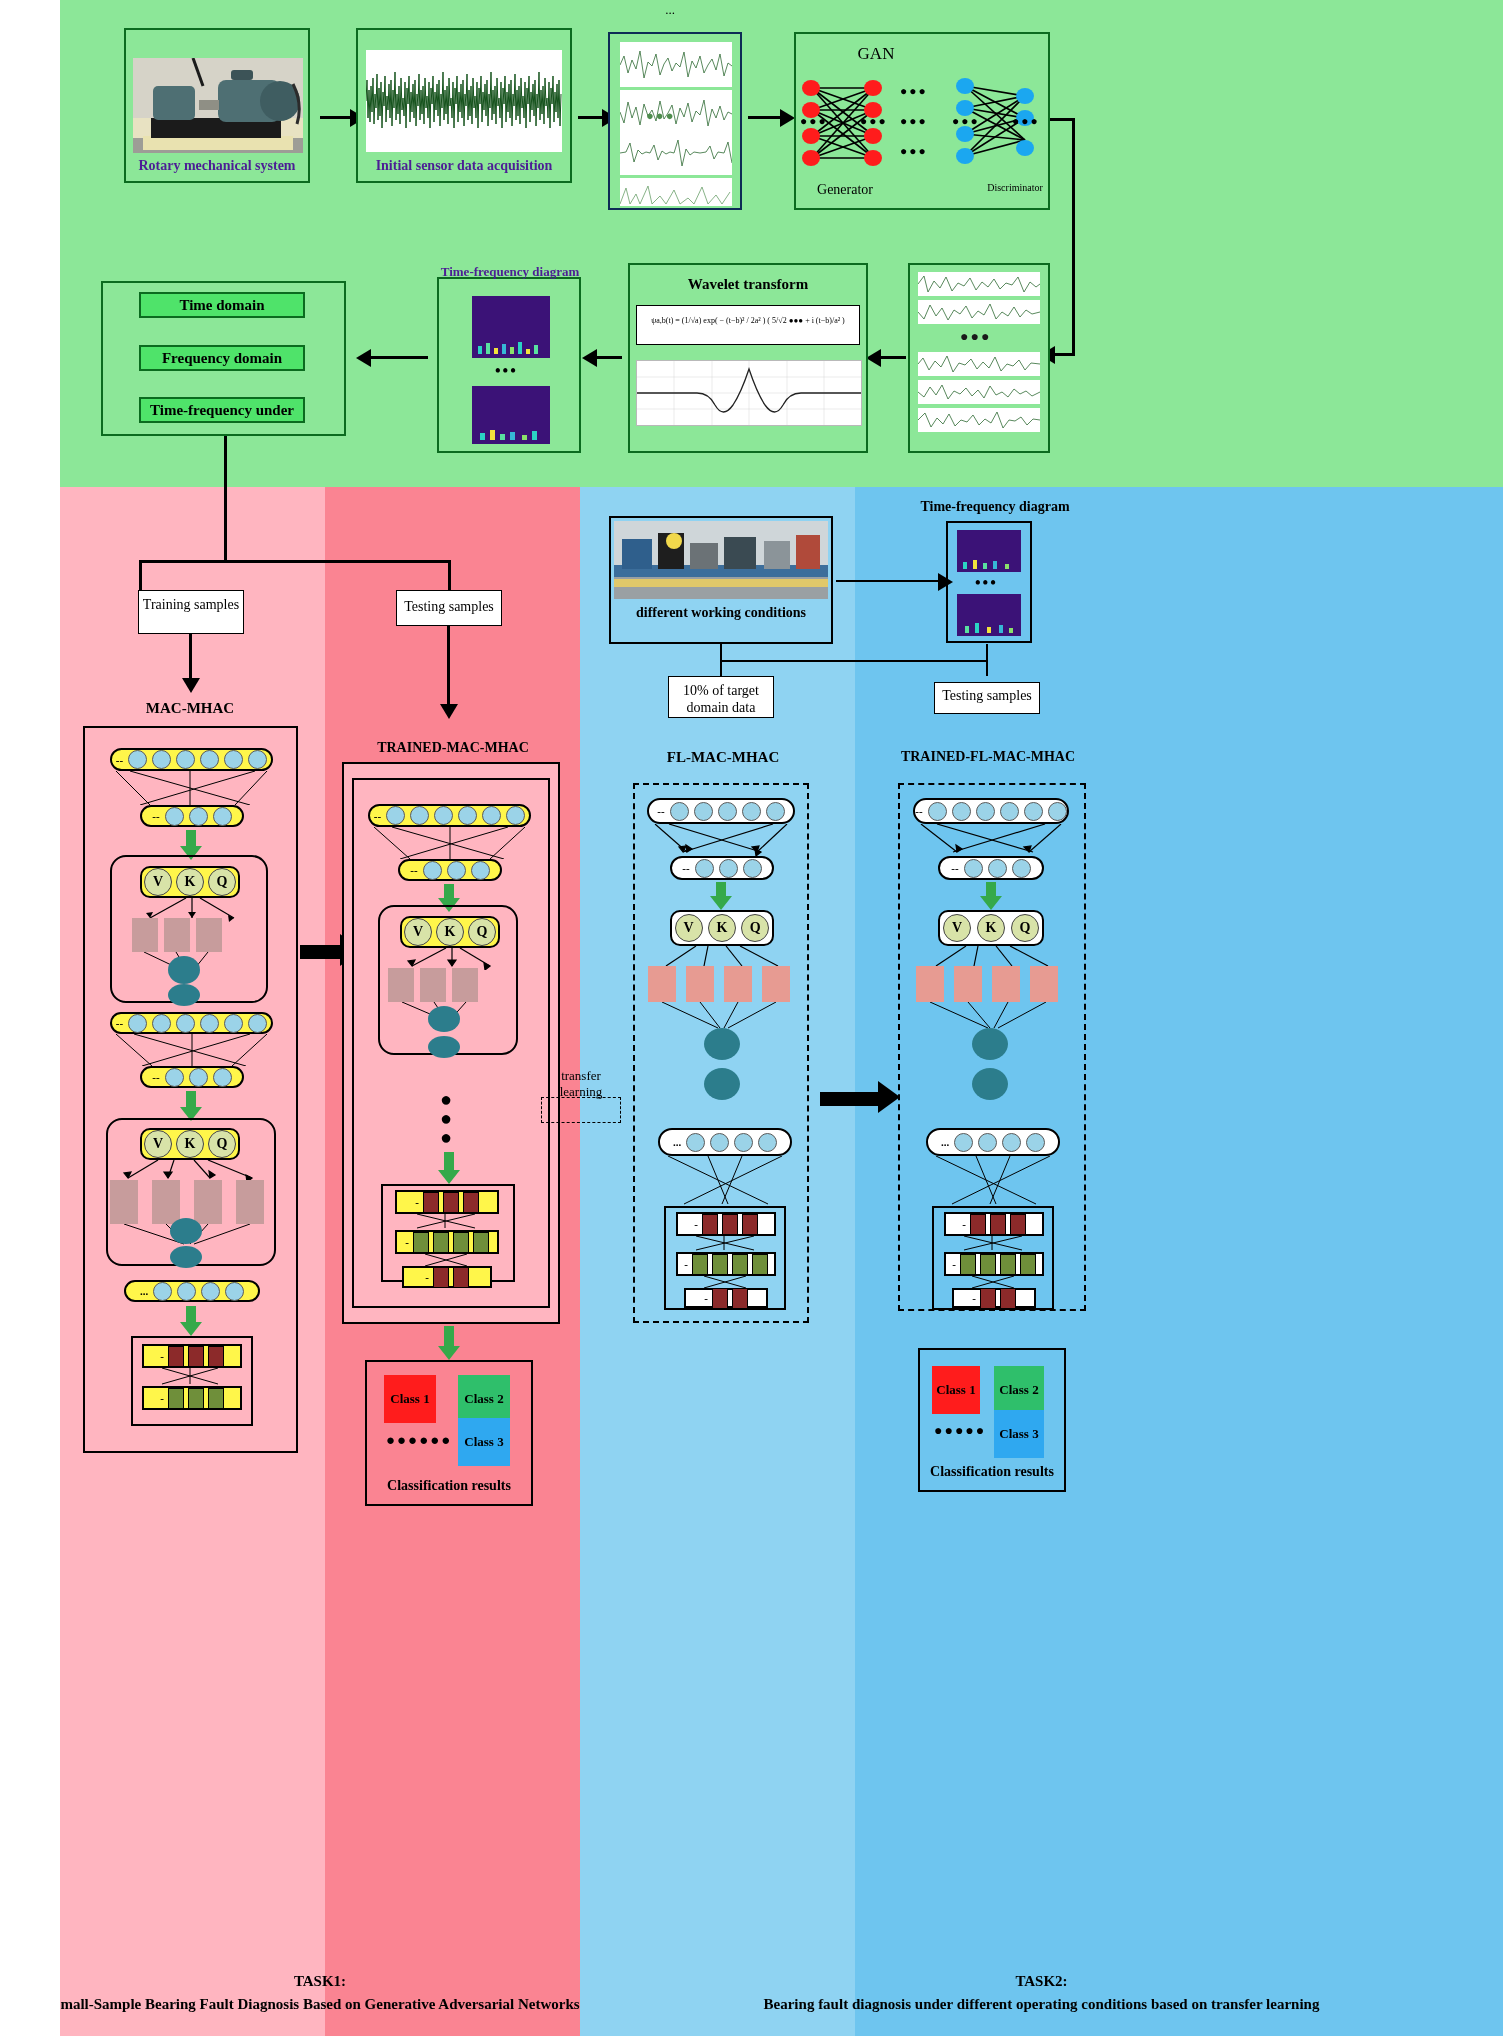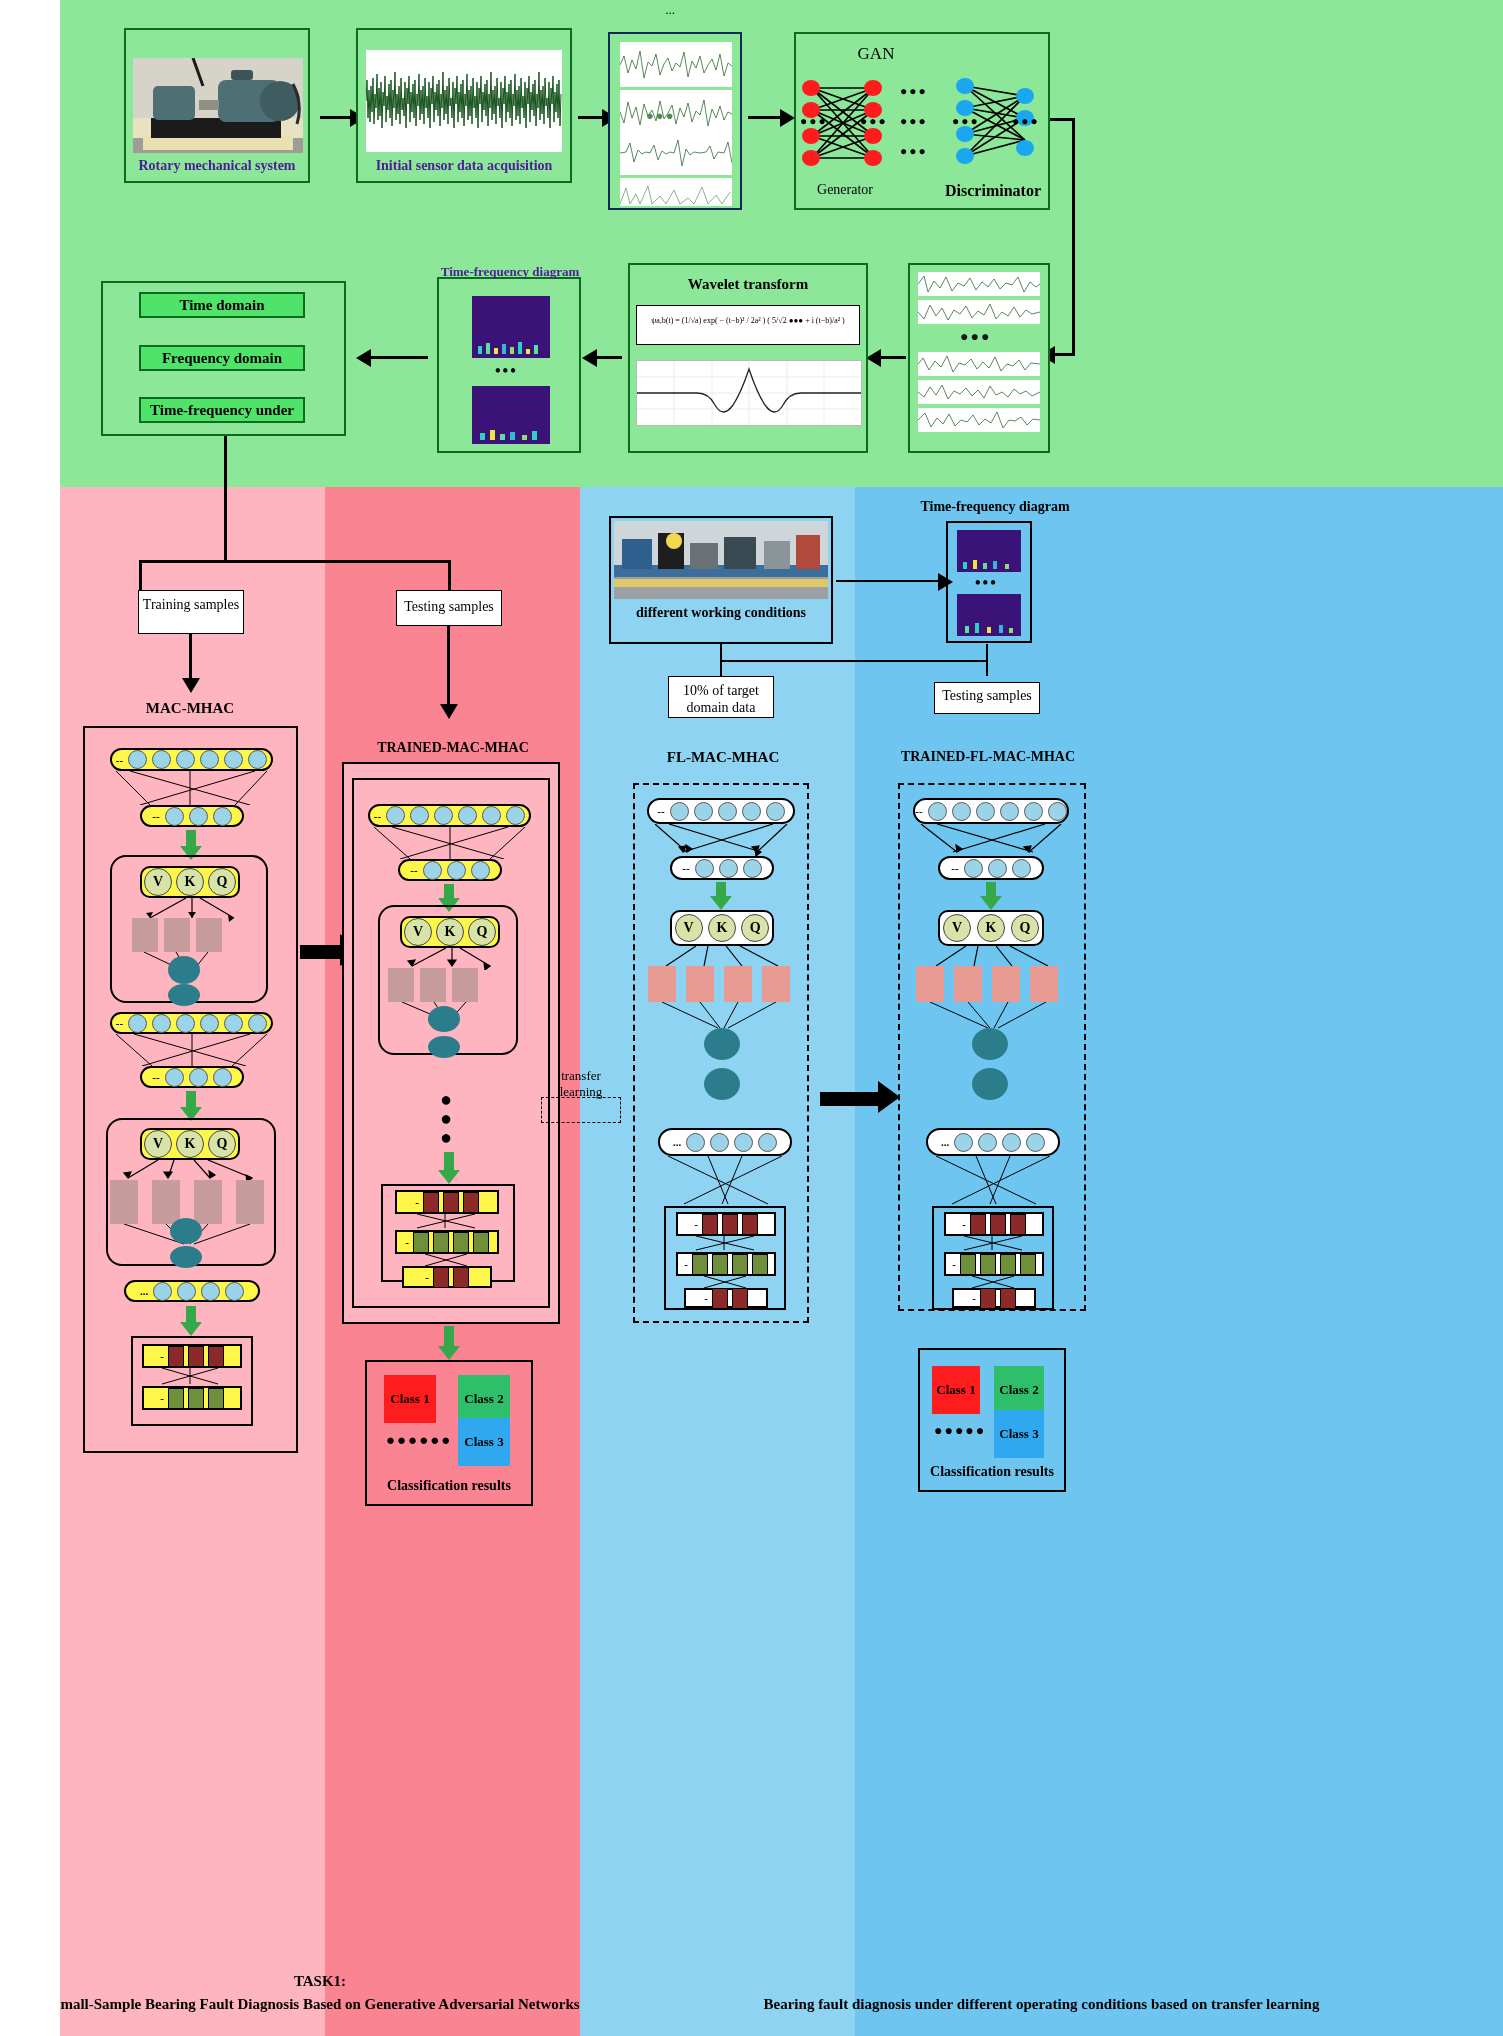--- a/index.html
+++ b/index.html
@@ -233,21 +233,21 @@
   <div class="node nblue" style="left:956px;top:100px;width:18px;height:16px;"></div>
   <div class="node nblue" style="left:956px;top:126px;width:18px;height:16px;"></div>
   <div class="node nblue" style="left:956px;top:148px;width:18px;height:16px;"></div>
   <div class="node nblue" style="left:1016px;top:88px;width:18px;height:16px;"></div>
   <div class="node nblue" style="left:1016px;top:110px;width:18px;height:16px;"></div>
   <div class="node nblue" style="left:1016px;top:140px;width:18px;height:16px;"></div>
   <div class="dots" style="left:952px;top:114px;font-size:12px;">●●●</div>
   <div class="dots" style="left:1012px;top:114px;font-size:12px;">●●●</div>
 
   <div class="lblk" style="left:790px;top:182px;width:110px;font-size:14px;">Generator</div>
-  <div class="lblk" style="left:930px;top:182px;width:126px;font-size:16px;font-weight:bold;">Discriminator</div>
+  <div class="lblk" style="left:952px;top:182px;width:126px;font-size:10px;">Discriminator</div>
 
   <div class="arrow" style="left:1072px;top:118px;width:3px;height:238px;"></div>
   <div class="arrow" style="left:1050px;top:118px;width:25px;height:3px;"></div>
   <div class="arrow" style="left:1052px;top:353px;width:22px;height:3px;"></div>
   <div class="ahead ahead-l" style="left:1040px;top:346px;"></div>
 
   <div class="box gbox" style="left:908px;top:263px;width:142px;height:190px;"></div>
   <div class="sig" style="left:918px;top:272px;width:122px;height:24px;">
     <svg width="122" height="24" viewBox="0 0 122 24" preserveAspectRatio="none">
         <rect width="122" height="24" fill="#fff"></rect>
@@ -972,15 +972,16 @@
 
   <div class="box rbox" style="left:918px;top:1348px;width:148px;height:144px;"></div>
   <div class="classbox" style="left:932px;top:1366px;width:48px;height:48px;background:#FF1C1C;">Class 1</div>
   <div class="classbox" style="left:994px;top:1366px;width:50px;height:48px;background:#2FBF6B;">Class 2</div>
   <div class="dots" style="left:934px;top:1423px;font-size:14px;">●●●●●</div>
   <div class="classbox" style="left:994px;top:1410px;width:50px;height:48px;background:#2FA8F0;">Class 3</div>
   <div class="lblk bold" style="left:918px;top:1464px;width:148px;font-size:14px;">Classification results</div>
 
   <div class="footer" style="left:60px;top:1973px;width:520px;">TASK1:</div>
   <div class="footer" style="left:60px;top:1996px;width:520px;">mall-Sample Bearing Fault Diagnosis Based on  Generative Adversarial Networks</div>
+  <div class="footer" style="left:580px;top:1973px;width:923px;">TASK2:</div>
   <div class="footer" style="left:580px;top:1996px;width:923px;">Bearing fault diagnosis under different operating conditions based on transfer learning</div>
 
 </div>
 
 </body></html>

